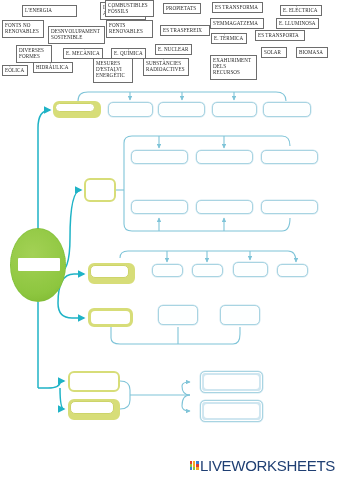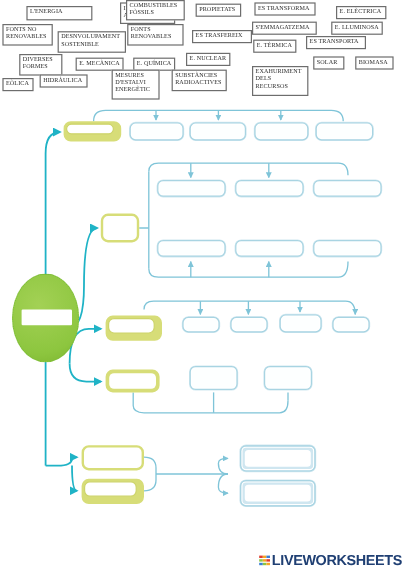--- a/index.html
+++ b/index.html
@@ -123,22 +123,22 @@
   }
   #wm-logo {
     display: grid;
     grid-template-columns: repeat(3, 2.6px);
     grid-template-rows: repeat(3, 2.6px);
     gap: 0.6px;
   }
   #wm-logo i { display: block; width: 2.6px; height: 2.6px; }
   #wm-text {
     font-family: "Liberation Sans", "DejaVu Sans", sans-serif;
-    font-weight: bold;
-    font-size: 12px;
+    font-weight: normal;
+    font-size: 15px;
     letter-spacing: -0.3px;
     color: #1f3f73;
   }
 </style>
 </head>
 <body>
 
 <div id="page">
 
   <div id="wordbank">

